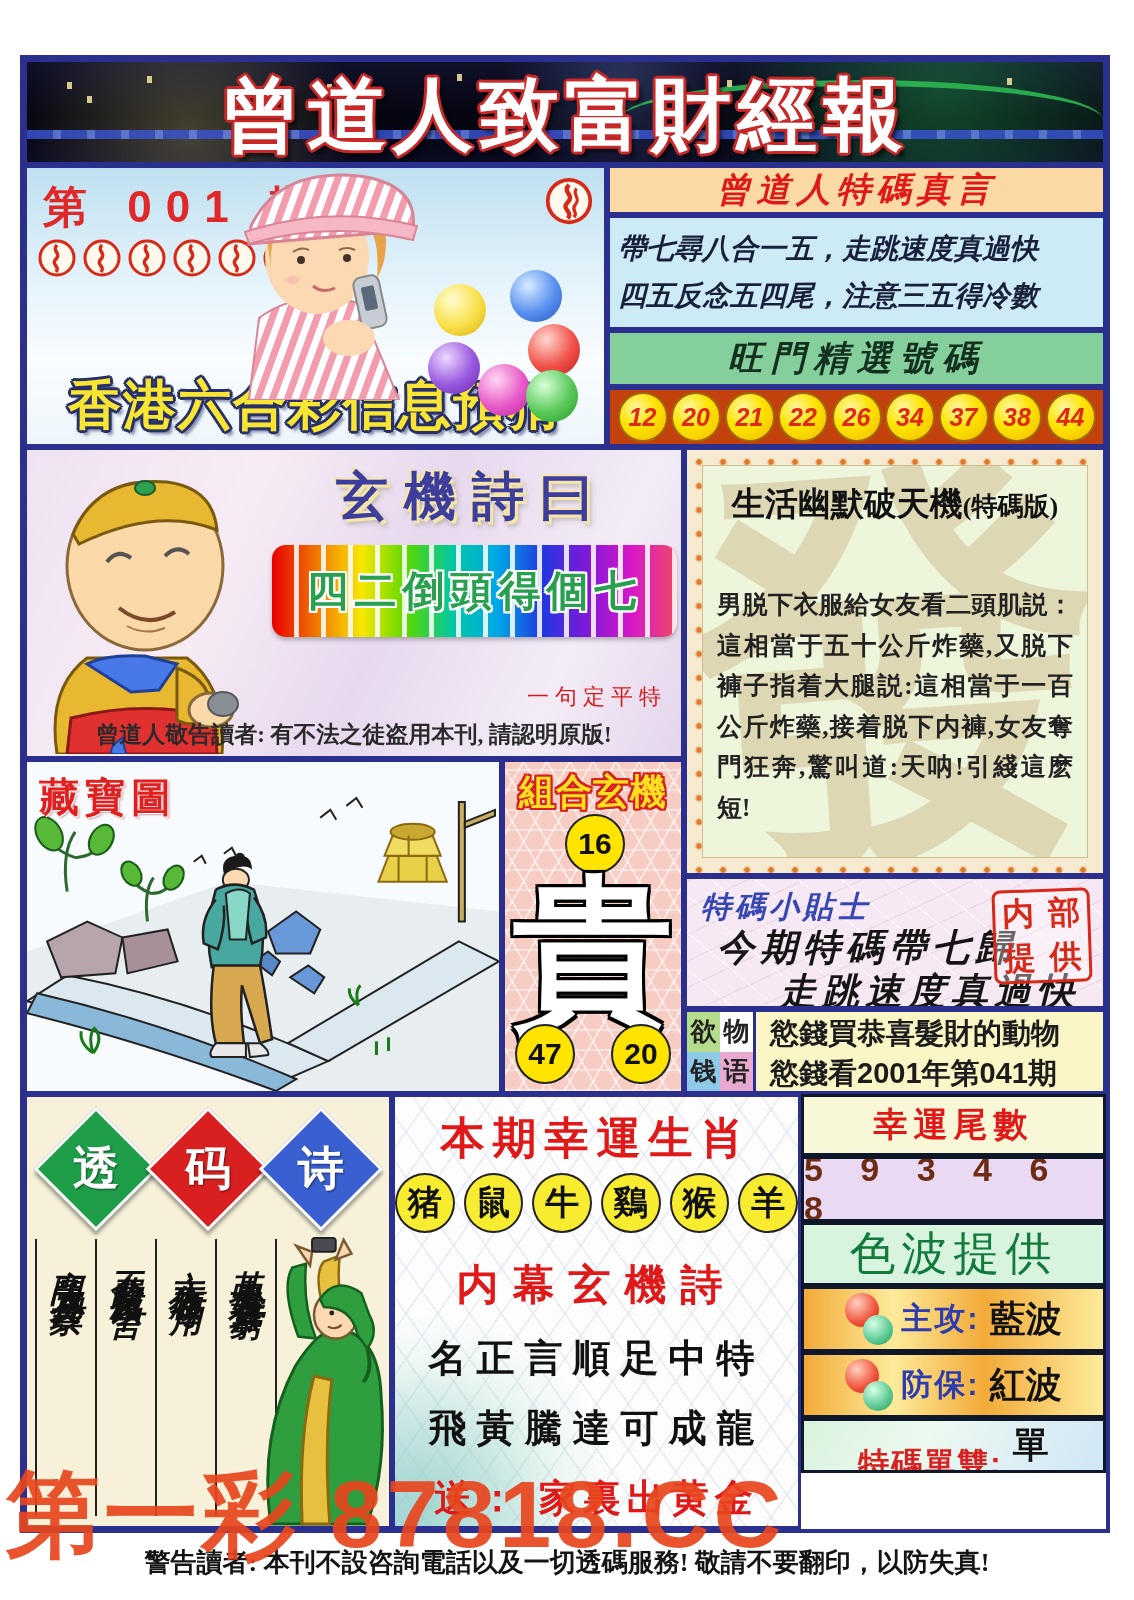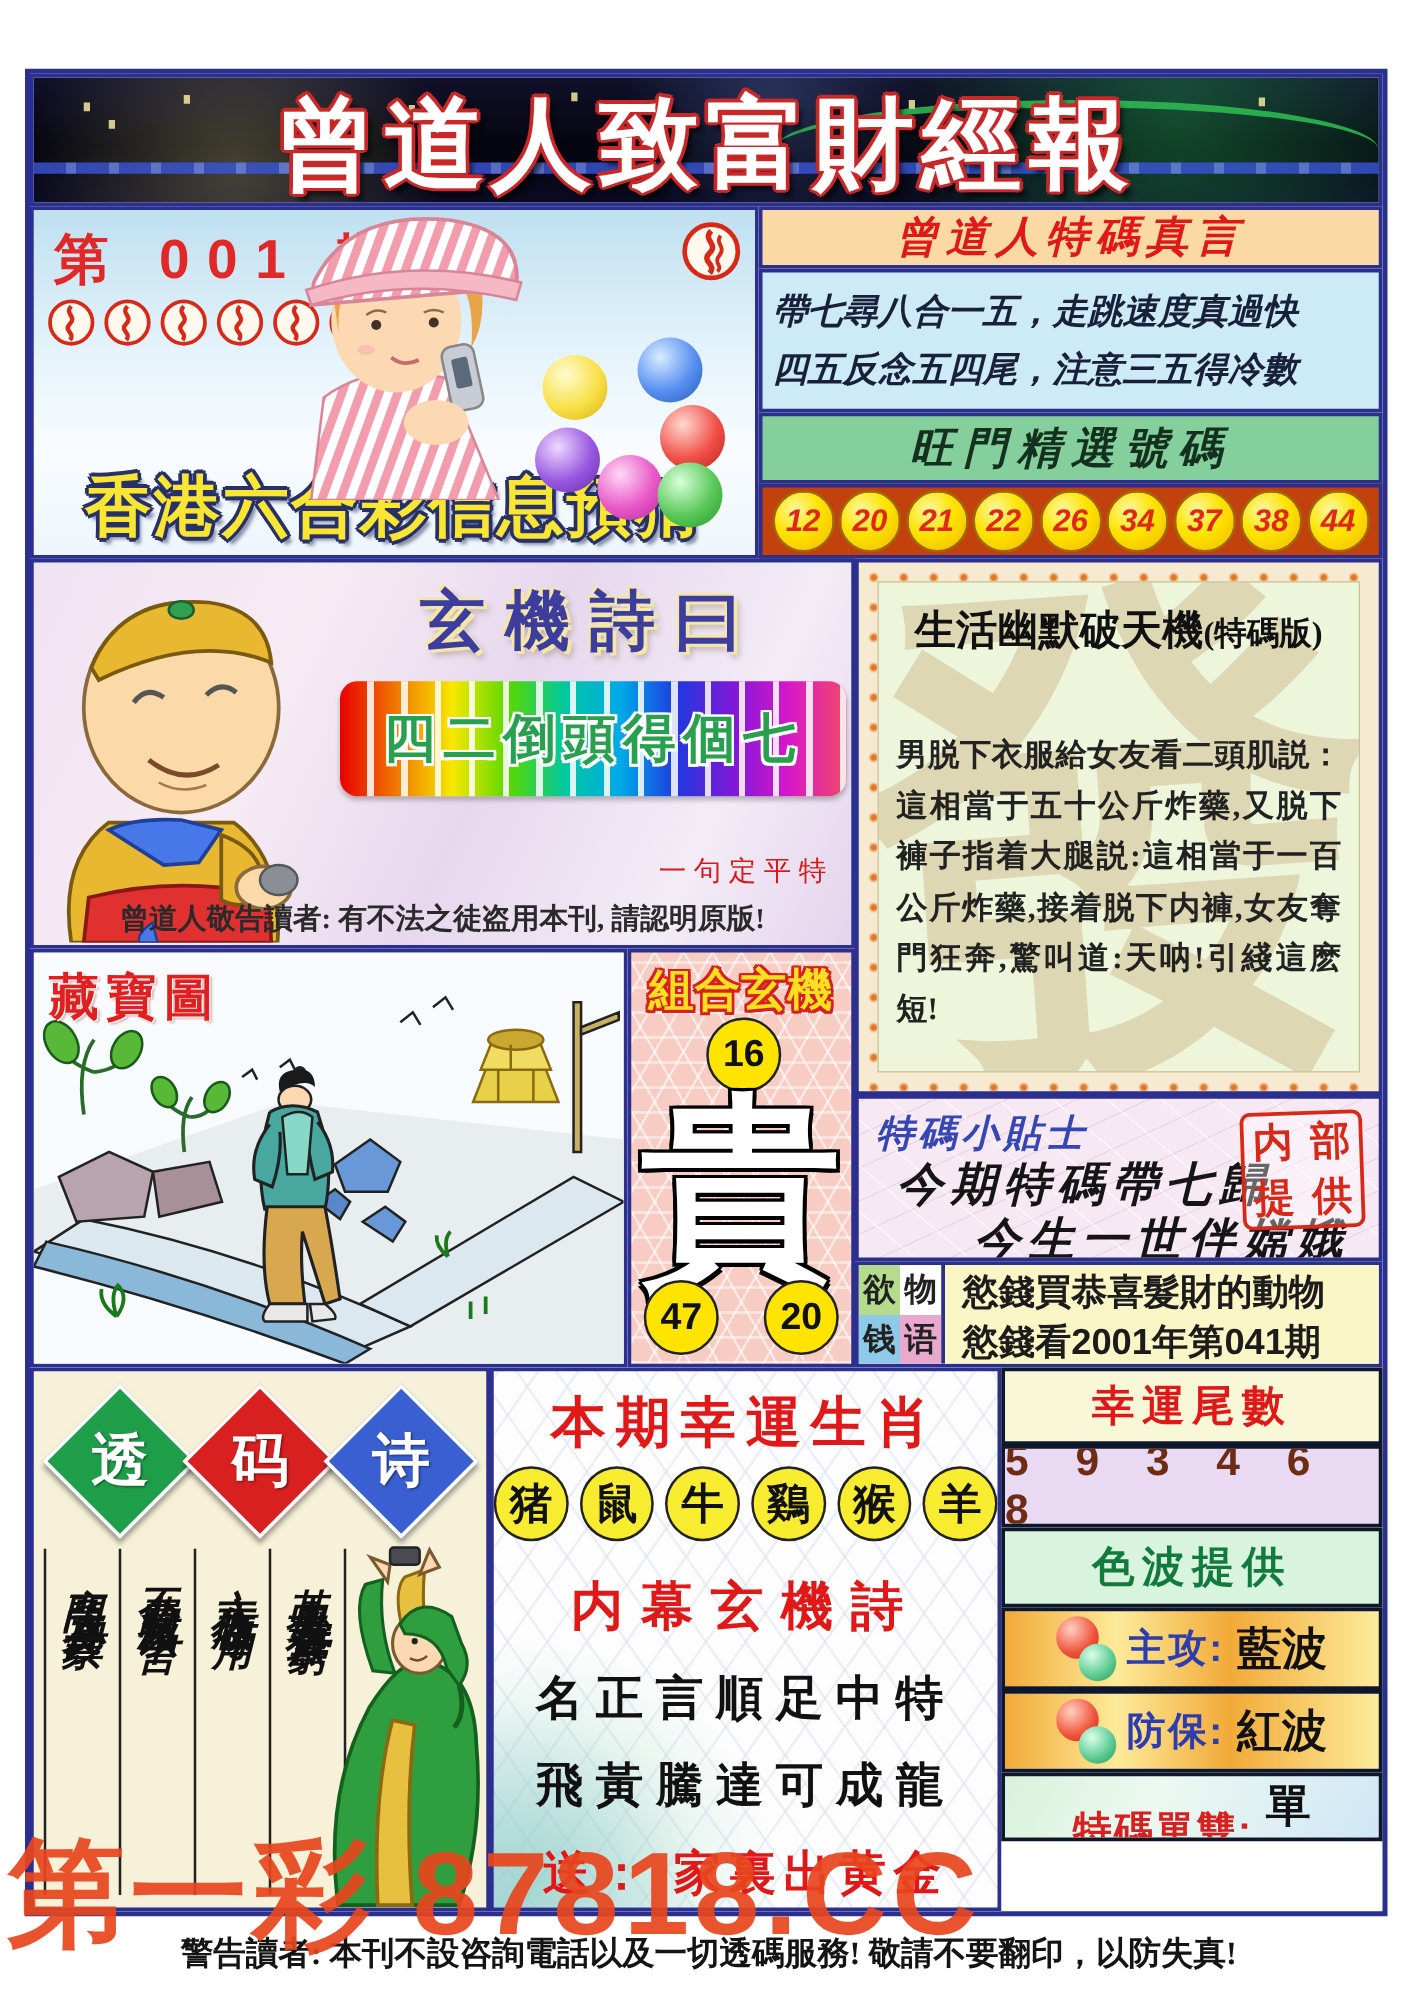--- a/index.html
+++ b/index.html
@@ -174,21 +174,21 @@
       color:#e01818;letter-spacing:6px;white-space:nowrap;}
 
   
   .rrow{position:absolute;left:777px;width:305px;border:3px solid #0f172a;box-sizing:border-box;
       display:flex;align-items:center;justify-content:center;overflow:hidden;}
   .r-tailhd{top:1035px;height:62px;background:#f8f8d8;}
   .r-tailhd span{font-size:34px;font-weight:900;color:#e01818;letter-spacing:6px;}
   .r-tails{top:1097px;height:66px;background:#e9d9f2;}
   .r-tails span{font-size:34px;font-weight:900;color:#6e2c14;letter-spacing:14px;}
   .r-wave{top:1163px;height:64px;background:#d9f4de;}
-  .r-wave span{font-size:34px;font-weight:700;color:#127a3c;letter-spacing:6px;}
+  .r-wave span{font-size:46px;font-weight:400;color:#127a3c;letter-spacing:6px;}
   .r-gold1{top:1227px;height:66px;}
   .r-gold2{top:1293px;height:66px;}
   .gold{background:linear-gradient(90deg,#f2aa38 0%,#fdeb9a 30%,#f2aa38 60%,#fdeb9a 100%);}
   .r-oddeven{top:1359px;height:55px;}
   .r-size{top:1414px;height:56px;}
   .cool2{background:linear-gradient(120deg,#d8f2dc 0%,#ecf9f0 40%,#cfe6f6 100%);}
   .twoballs{position:relative;width:50px;height:52px;flex:0 0 auto;margin-right:6px;}
   .tb1{position:absolute;left:0;top:0;width:34px;height:34px;border-radius:50%;
       background:radial-gradient(circle at 35% 30%,#ffd0c0,#f05038 60%,#c02818);}
   .tb2{position:absolute;left:18px;top:22px;width:30px;height:30px;border-radius:50%;
@@ -407,21 +407,21 @@
       <div class="combo-title">組合玄機</div>
       <div class="combo-ball" style="left:60px;top:52px;">16</div>
       <div class="combo-char">貴</div>
       <div class="combo-ball" style="left:10px;top:262px;">47</div>
       <div class="combo-ball" style="right:10px;top:262px;">20</div>
     </div>
 
     <div class="panel tips">
       <div class="tips-title">特碼小貼士</div>
       <div class="tips-l1">今期特碼帶七歸</div>
-      <div class="tips-l2">今生一世伴嫦娥</div>
+      <div class="tips-l2">走跳速度真過快</div>
       <div class="seal">
         <span>内</span>
         <span>部</span>
         <span>提</span>
         <span>供</span>
       </div>
     </div>
 
     <div class="panel money">
       <div class="money-lab">

